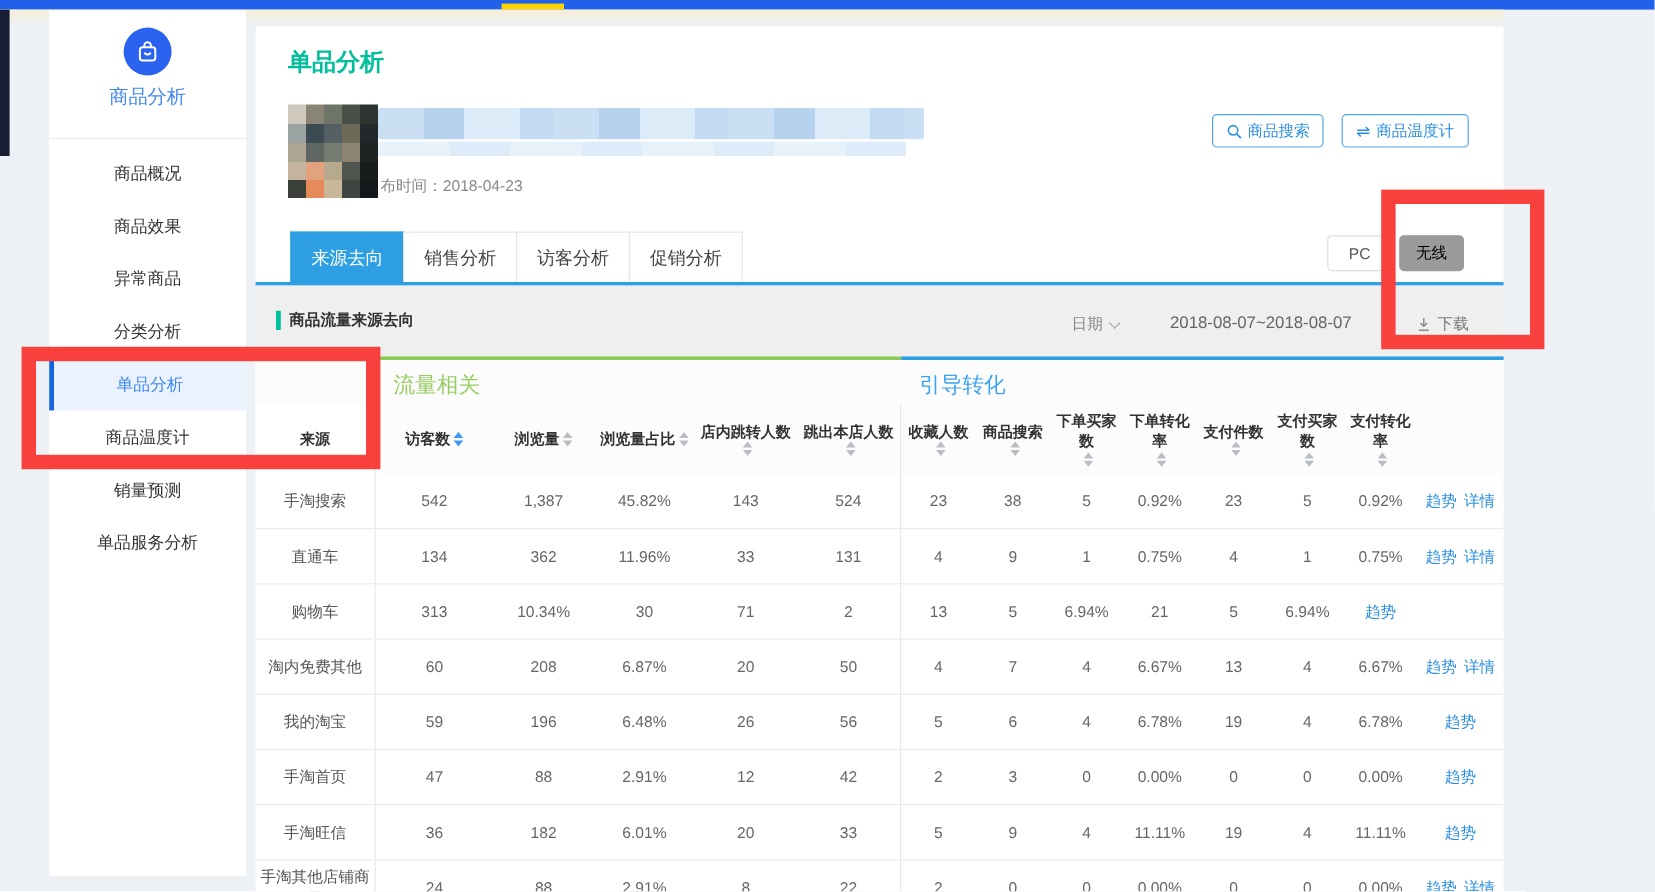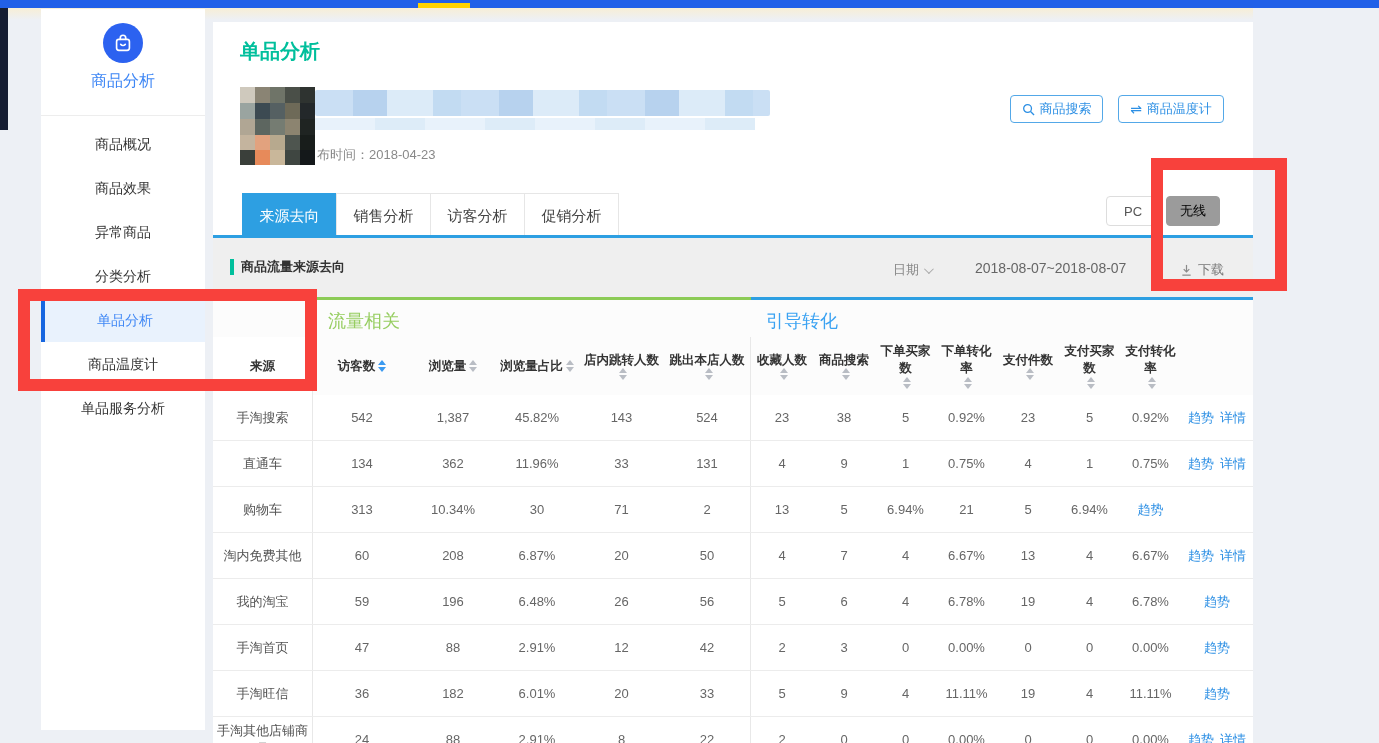--- a/index.html
+++ b/index.html
@@ -123,20 +123,21 @@
     </div>
     <div class="sidebar-title">商品分析</div>
     <div class="sidebar-divider"></div>
     <nav class="sidebar-menu" id="sidebar-menu">
         <div class="menu-item">商品概况</div>
         <div class="menu-item">商品效果</div>
         <div class="menu-item">异常商品</div>
         <div class="menu-item">分类分析</div>
         <div class="menu-item active">单品分析</div>
         <div class="menu-item">商品温度计</div>
+        <div class="menu-item">销量预测</div>
         <div class="menu-item">单品服务分析</div>
       </nav>
   </aside>
 
   <main class="main">
     <h1 class="page-title">单品分析</h1>
 
     <button class="hdr-btn btn-search">
       <svg width="13" height="13" viewBox="0 0 14 14" fill="none" stroke="#2c8fe4" stroke-width="1.4">
         <circle cx="6" cy="6" r="4.2"></circle>

